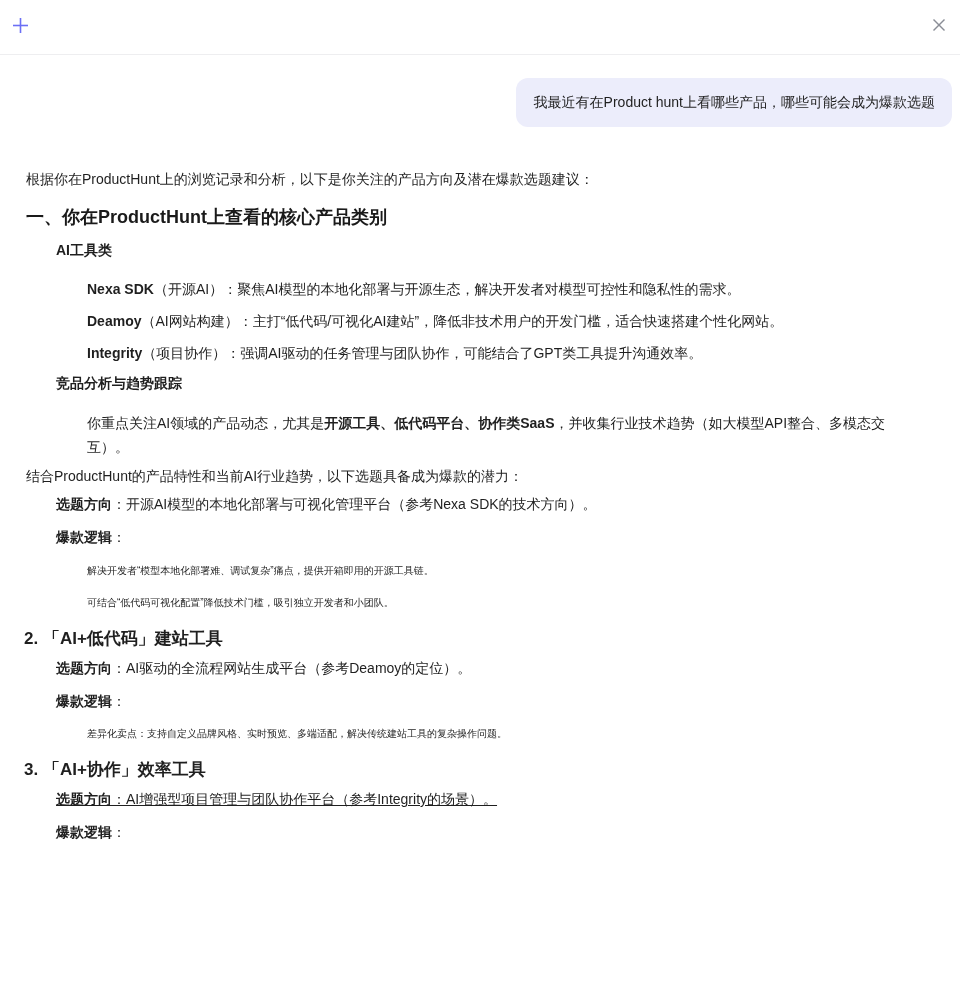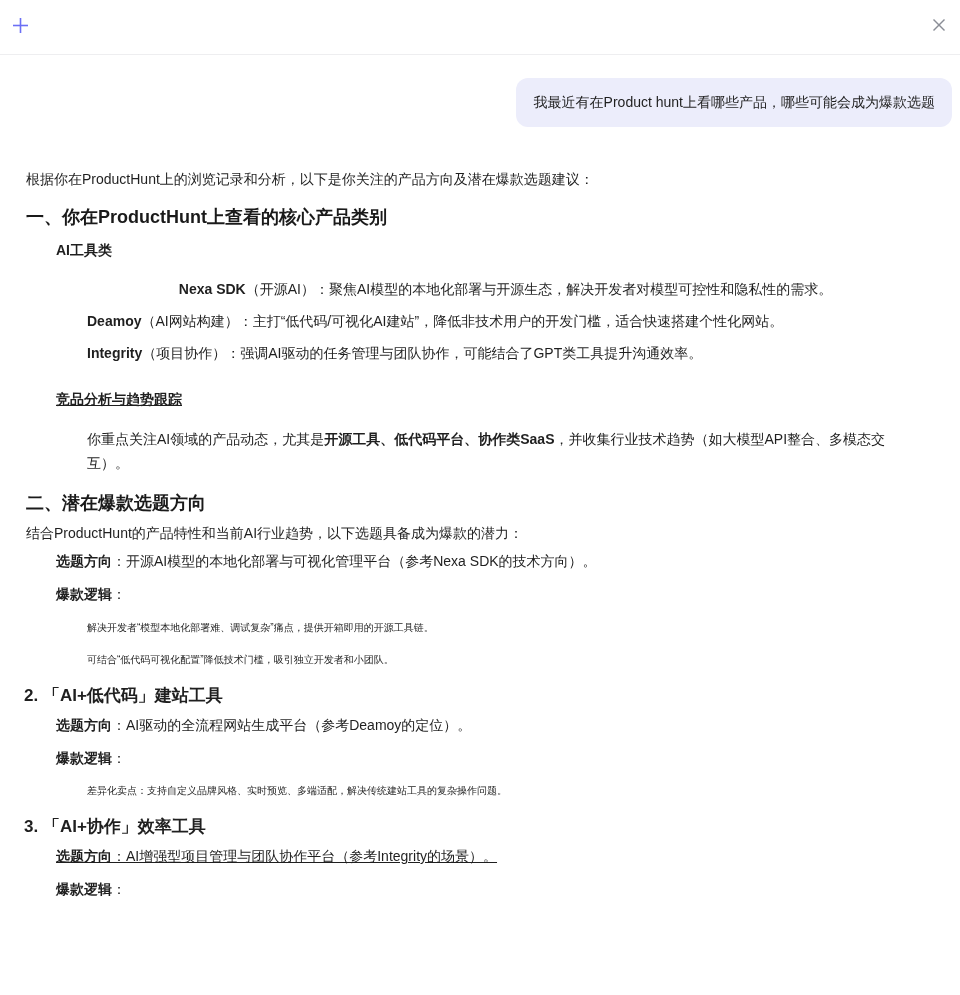--- a/index.html
+++ b/index.html
@@ -63,36 +63,35 @@
   <div class="user-row">
     <div class="user-bubble">我最近有在Product hunt上看哪些产品，哪些可能会成为爆款选题</div>
   </div>
 
   <div class="answer">
     <div class="intro">根据你在ProductHunt上的浏览记录和分析，以下是你关注的产品方向及潜在爆款选题建议：</div>
 
     <h2 class="sec h1a" style="margin-top:14px;">一、你在ProductHunt上查看的核心产品类别</h2>
     <div class="sub" style="margin-top:9px;">AI工具类</div>
 
-    <div class="item" style="margin-top:17px;text-align:center;">
+    <div class="item" style="margin-top:17px;">
       <b>Nexa SDK</b><span>（开源AI）：聚焦AI模型的本地化部署与开源生态，解决开发者对模型可控性和隐私性的需求。</span>
     </div>
     <div class="item" style="margin-top:10px;">
       <b>Deamoy</b><span>（AI网站构建）：主打“低代码/可视化AI建站”，降低非技术用户的开发门槛，适合快速搭建个性化网站。</span>
     </div>
     <div class="item" style="margin-top:10px;">
       <b>Integrity</b><span>（项目协作）：强调AI驱动的任务管理与团队协作，可能结合了GPT类工具提升沟通效率。</span>
     </div>
 
-    <div class="sub" style="margin-top:24px;text-decoration:underline;">竞品分析与趋势跟踪</div>
+    <div class="sub" style="margin-top:8px;">竞品分析与趋势跟踪</div>
     <div class="item" style="margin-top:17px; line-height:24px;">
       <span>你重点关注AI领域的产品动态，尤其是</span><b>开源工具、低代码平台、协作类SaaS</b><span>，并收集行业技术趋势（如大模型API整合、多模态交互）。</span>
     </div>
 
-    <h2 class="sec" style="margin-top:15px;">二、潜在爆款选题方向</h2>
     <div style="margin-top:6px; line-height:22px;">结合ProductHunt的产品特性和当前AI行业趋势，以下选题具备成为爆款的潜力：</div>
 
     <div class="ind2" style="margin-top:5px;">
       <b>选题方向</b><span>：开源AI模型的本地化部署与可视化管理平台（参考Nexa SDK的技术方向）。</span>
     </div>
     <div class="ind2" style="margin-top:9px;">
       <b>爆款逻辑</b><span>：</span>
     </div>
     <div class="ind3" style="margin-top:11px;">解决开发者“模型本地化部署难、调试复杂”痛点，提供开箱即用的开源工具链。</div>
     <div class="ind3" style="margin-top:10px;">可结合“低代码可视化配置”降低技术门槛，吸引独立开发者和小团队。</div>

